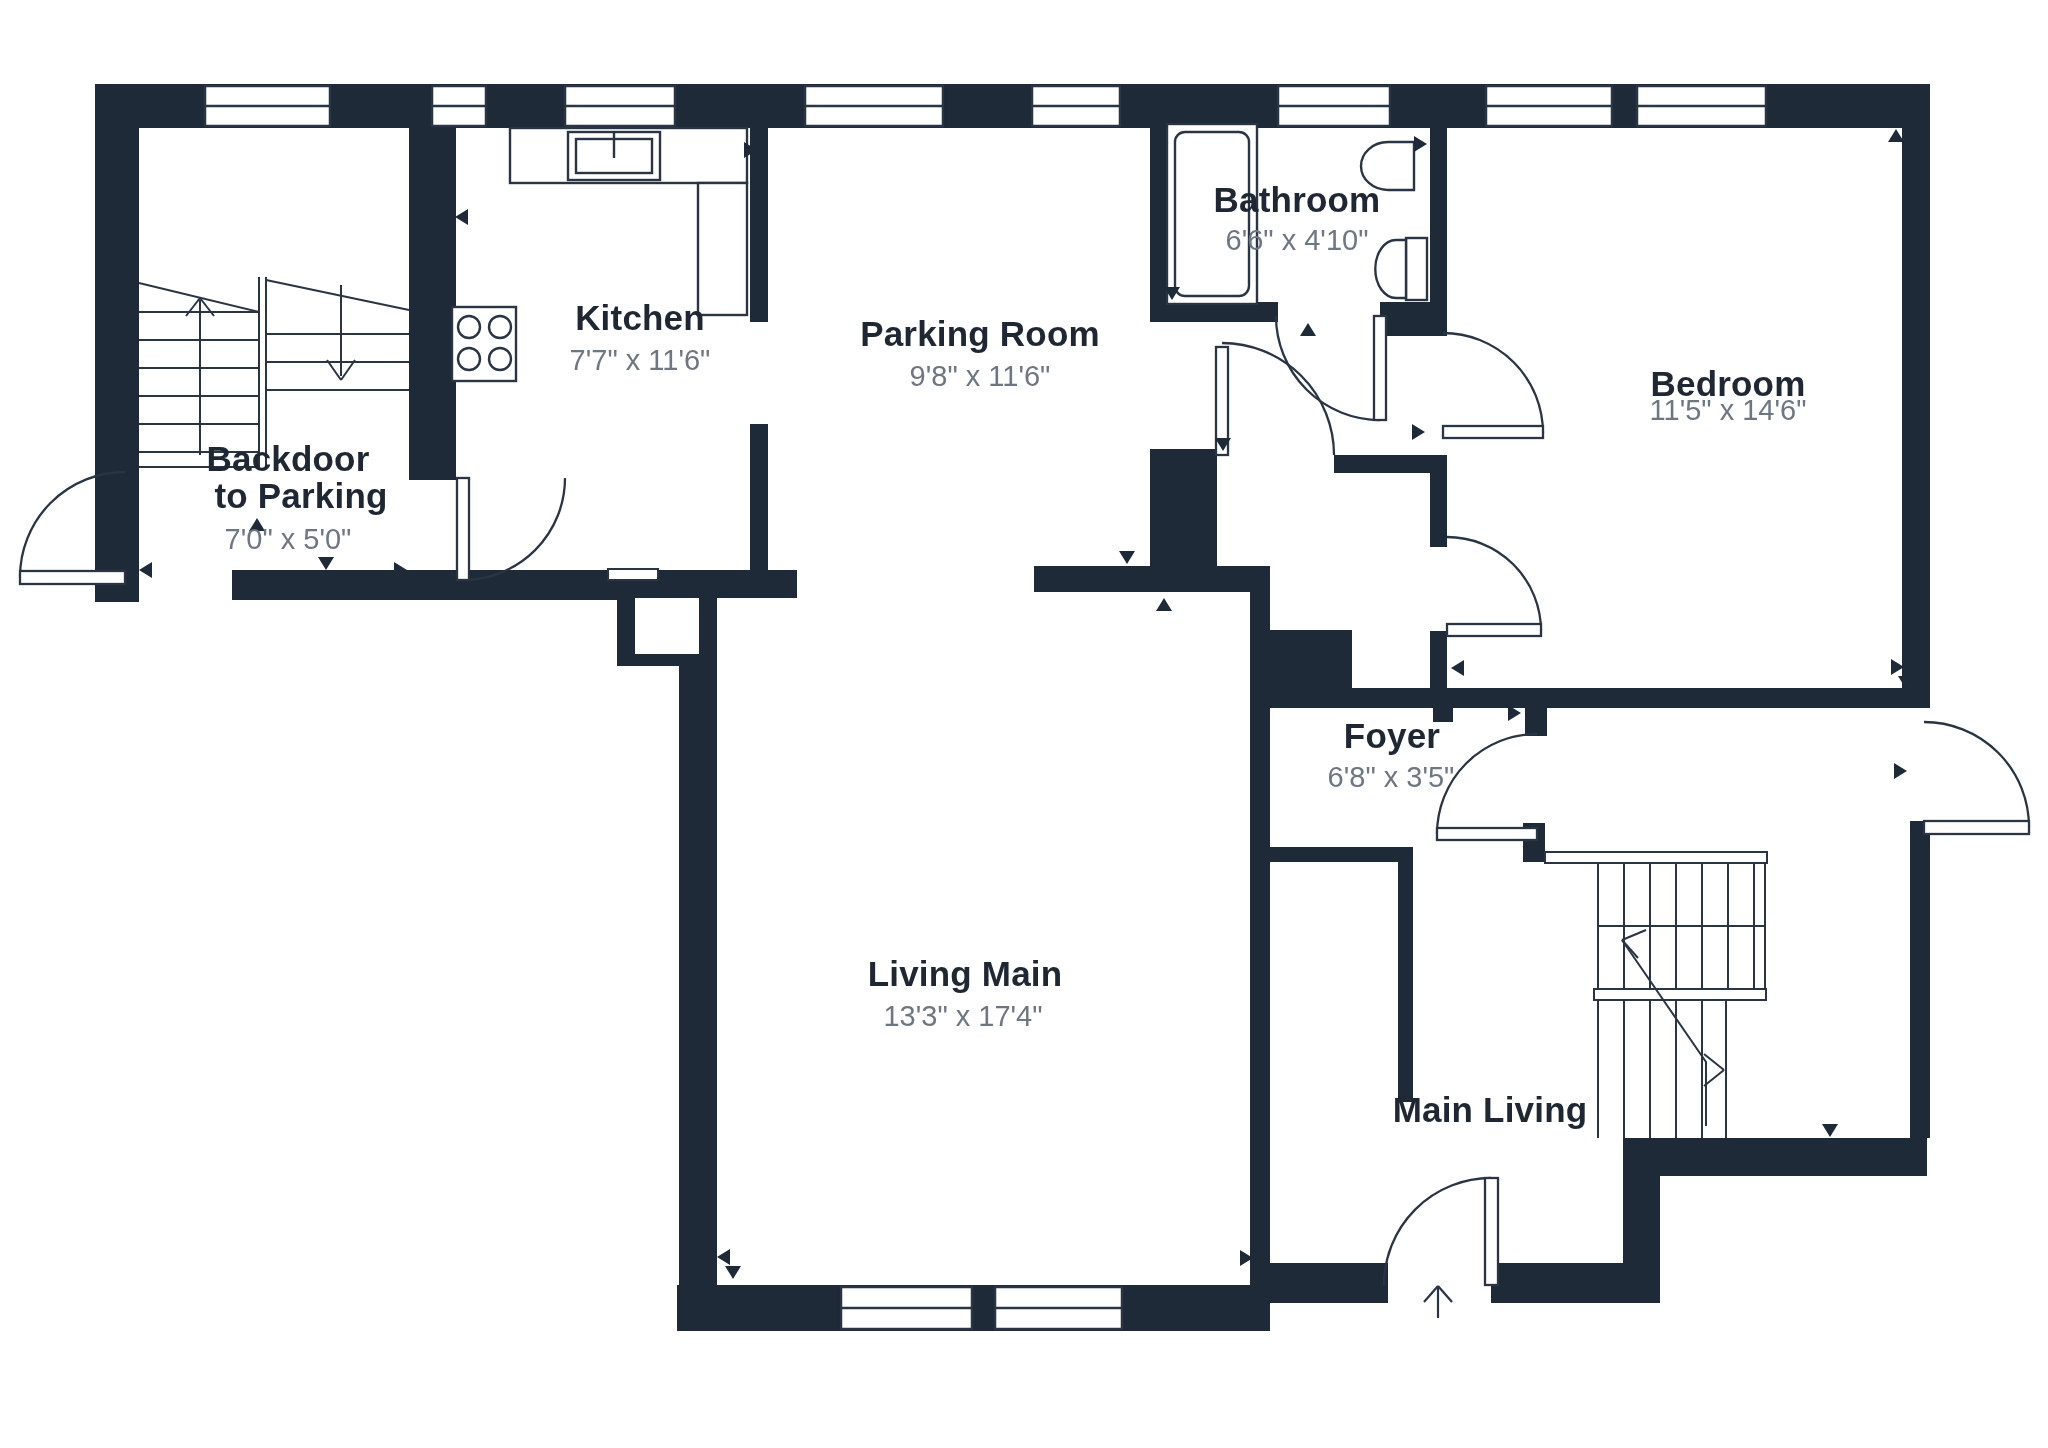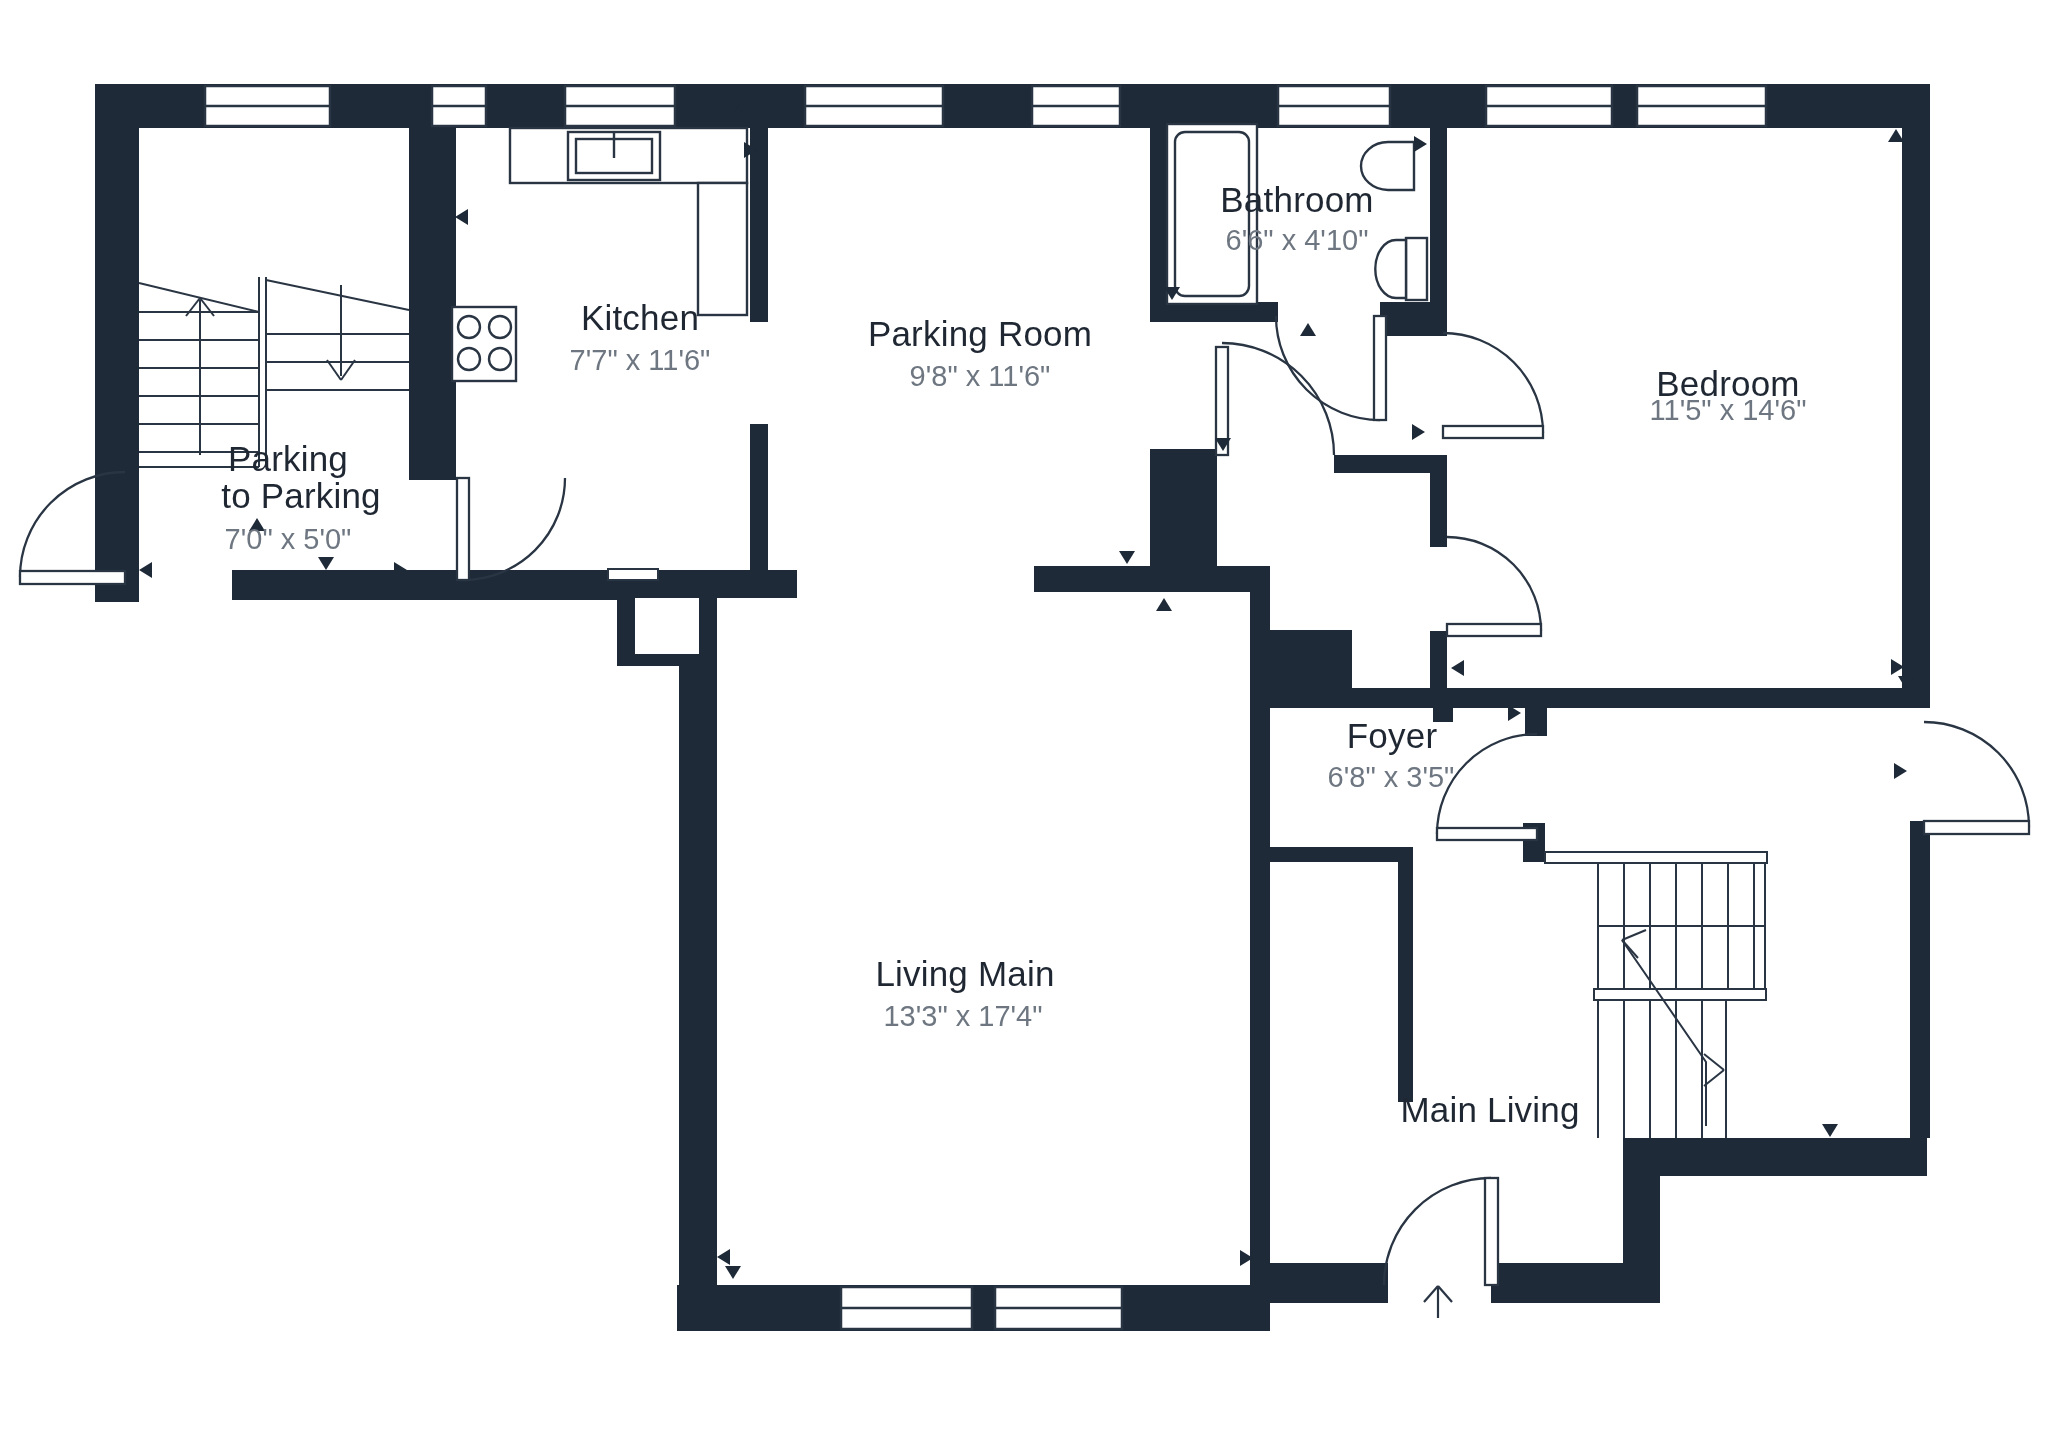--- a/index.html
+++ b/index.html
@@ -2,21 +2,21 @@
 <html><head>
 <meta charset="utf-8">
 <style>
   html,body{margin:0;padding:0;background:#fff;}
   .page{position:relative;width:2048px;height:1448px;background:#ffffff;
         outline:1px solid #d9dde1;overflow:hidden;
         font-family:"Liberation Sans", sans-serif;}
   .plan-svg{position:absolute;left:0;top:0;width:2048px;height:1448px;}
   .lbl{position:absolute;transform:translate(-50%,-50%);text-align:center;
        white-space:nowrap;line-height:1.06;}
-  .room-name{font-weight:400;font-size:35px;color:#1f2733;letter-spacing:.2px;}
+  .room-name{font-weight:700;font-size:35px;color:#1f2733;letter-spacing:.2px;}
   .room-dims{font-weight:400;font-size:29px;color:#6e7781;}
 </style>
 </head>
 <body>
 
 <div class="page">
 
 <svg class="plan-svg" viewBox="0 0 2048 1448">
 
   <g fill="#1f2a38" stroke="none">
@@ -249,21 +249,21 @@
 
 <div class="lbl room-name" style="left:980px;top:334px">Parking Room</div>
 <div class="lbl room-dims" style="left:980px;top:376px">9'8" x 11'6"</div>
 
 <div class="lbl room-name" style="left:1297px;top:200px">Bathroom</div>
 <div class="lbl room-dims" style="left:1297px;top:240px">6'6" x 4'10"</div>
 
 <div class="lbl room-name" style="left:1728px;top:384px">Bedroom</div>
 <div class="lbl room-dims" style="left:1728px;top:410px">11'5" x 14'6"</div>
 
-<div class="lbl room-name" style="left:288px;top:459px">Parking</div>
+<div class="lbl room-name" style="left:288px;top:459px">Backdoor</div>
 <div class="lbl room-name" style="left:301px;top:496px">to Parking</div>
 <div class="lbl room-dims" style="left:288px;top:539px">7'0" x 5'0"</div>
 
 <div class="lbl room-name" style="left:965px;top:974px">Living Main</div>
 <div class="lbl room-dims" style="left:963px;top:1016px">13'3" x 17'4"</div>
 
 <div class="lbl room-name" style="left:1392px;top:736px">Foyer</div>
 <div class="lbl room-dims" style="left:1391px;top:777px">6'8" x 3'5"</div>
 
 <div class="lbl room-name" style="left:1490px;top:1110px">Main Living</div>

